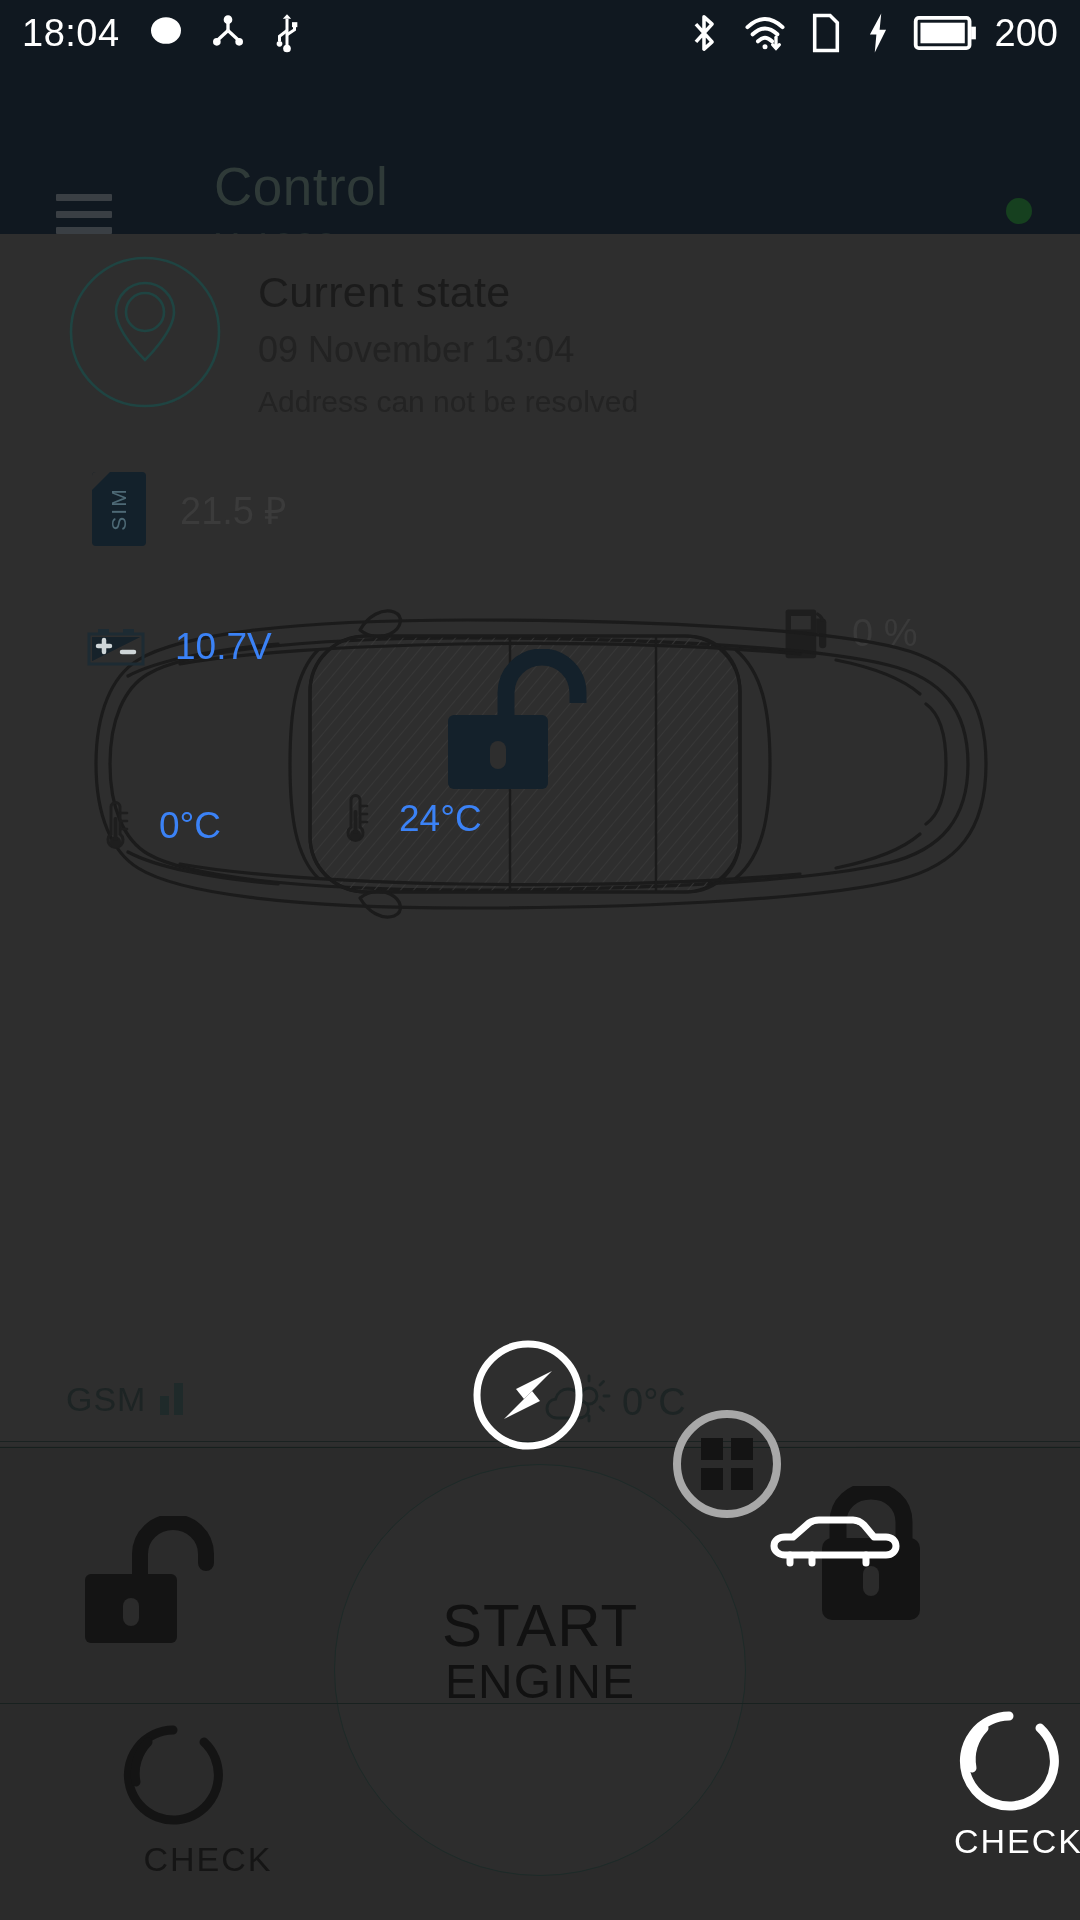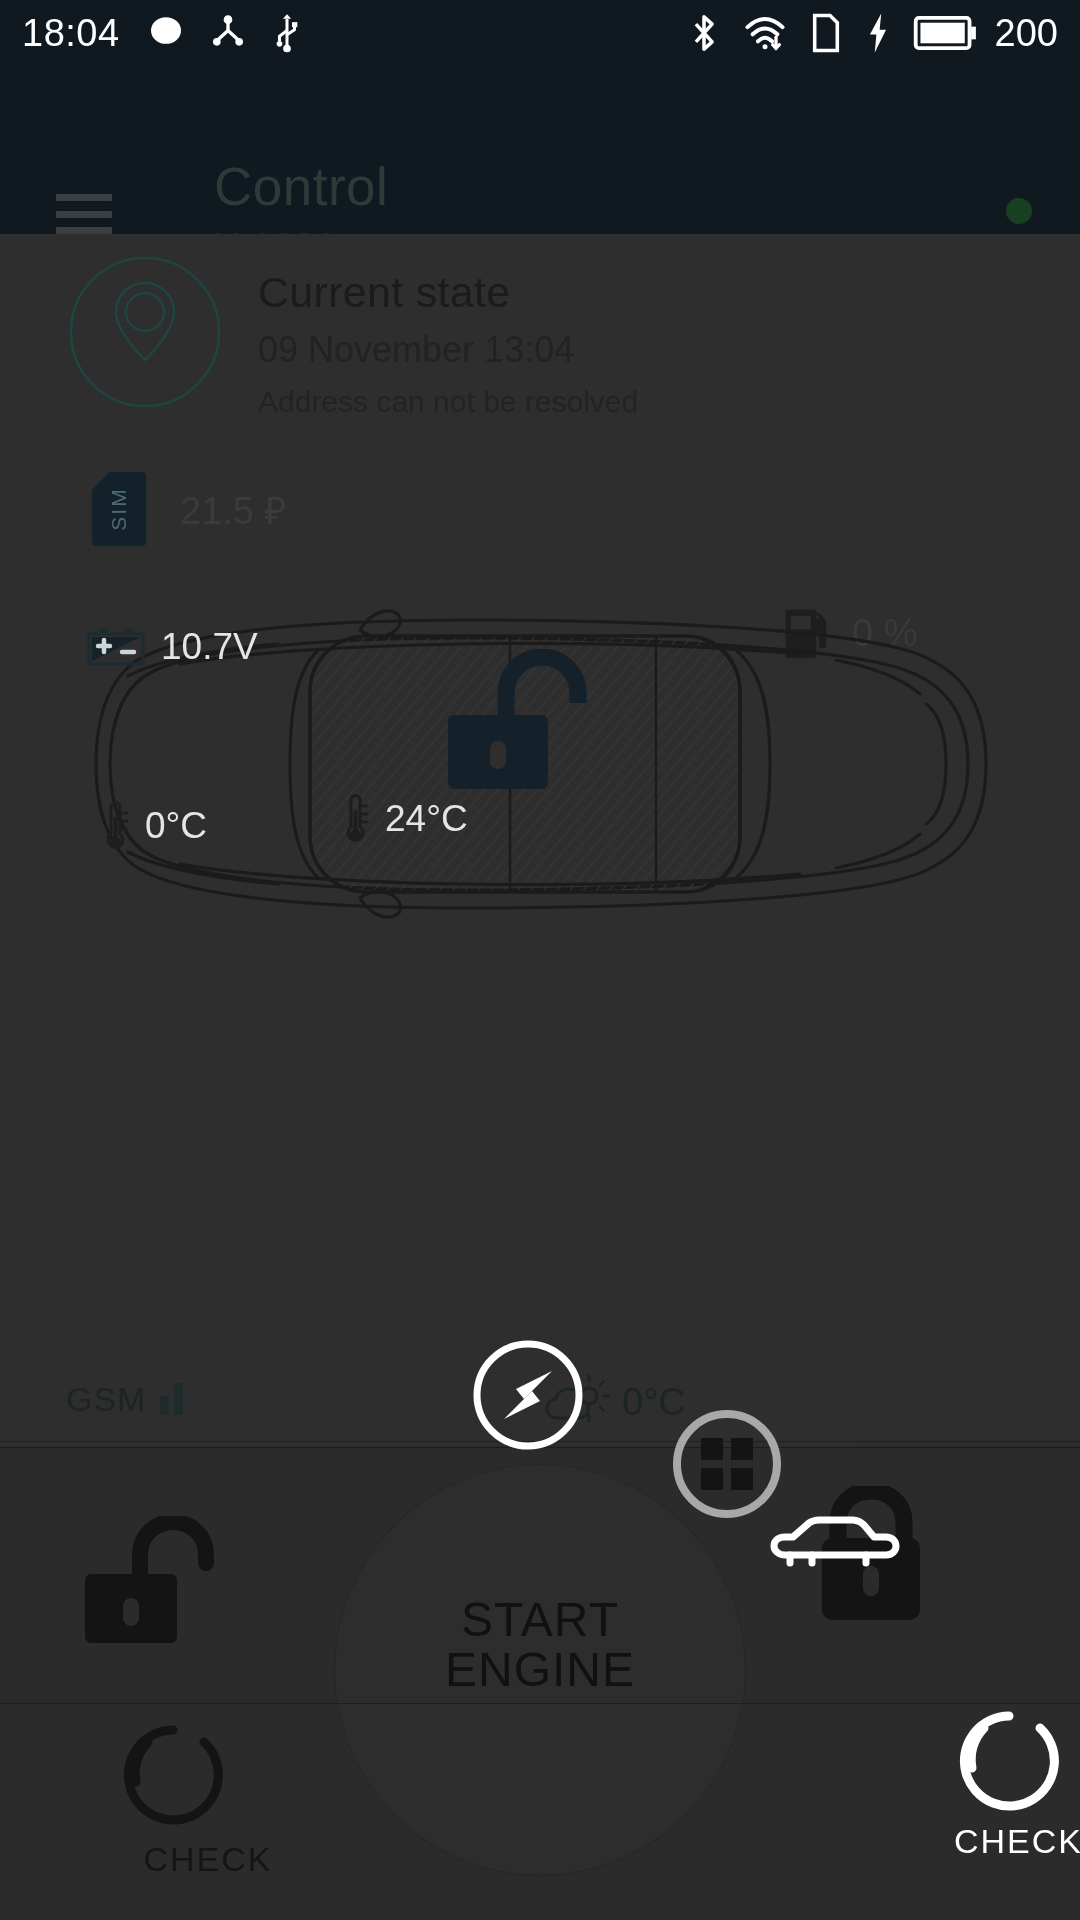--- a/index.html
+++ b/index.html
@@ -76,21 +76,21 @@
   }
   .sim-bal{ font-size:38px; color:#3b3b3b; margin-left:34px; }
 
   .fuel-row{ position:absolute; left:782px; top:370px; display:flex; align-items:center; }
   .fuel-val{ font-size:38px; color:#3a3a3a; margin-left:16px;}
 
   
   .car-wrap{ position:absolute; left:60px; top:330px; width:960px; height:400px; }
 
   .lbl{ position:absolute; display:flex; align-items:center; }
-  .lbl .t{ font-size:37px; color:#e5e5e5; margin-left:14px; }
+  .lbl .t{ font-size:37px; color:#3b82f6; margin-left:28px; }
 
   .lbl-batt{ left:85px; top:392px; }
   .lbl-eng{  left:105px; top:565px; }
   .lbl-cab{  left:345px; top:558px; }
 
   .unlock-big{ position:absolute; left:440px; top:415px; }
 
   
   .footrow{
     position:absolute; top:1130px; left:0; width:1080px; height:78px;
@@ -112,21 +112,21 @@
     background:#2b2b2b; border-top:1px solid #16201e;
   }
   .start-circle{
     position:absolute; left:334px; top:16px; width:412px; height:412px;
     border-radius:50%; border:1px solid #1d2a28; background:#2d2d2d;
   }
   .start-txt{
     position:absolute; left:0; right:0; top:130px; text-align:center;
     color:#111111; line-height:1.04;
   }
-  .start-txt .l1{ font-size:48px; letter-spacing:1px; }
+  .start-txt .l1{ font-size:60px; letter-spacing:1px; }
   .start-txt .l2{ font-size:48px; letter-spacing:1px; }
 
   .panel-hr{
     position:absolute; left:0; top:255px; width:1080px; height:1px;
     background:#18211f;
   }
 
   .btn-unlock{ position:absolute; left:82px; top:68px; }
   .btn-carlock{ position:absolute; left:760px; top:38px; }
 

